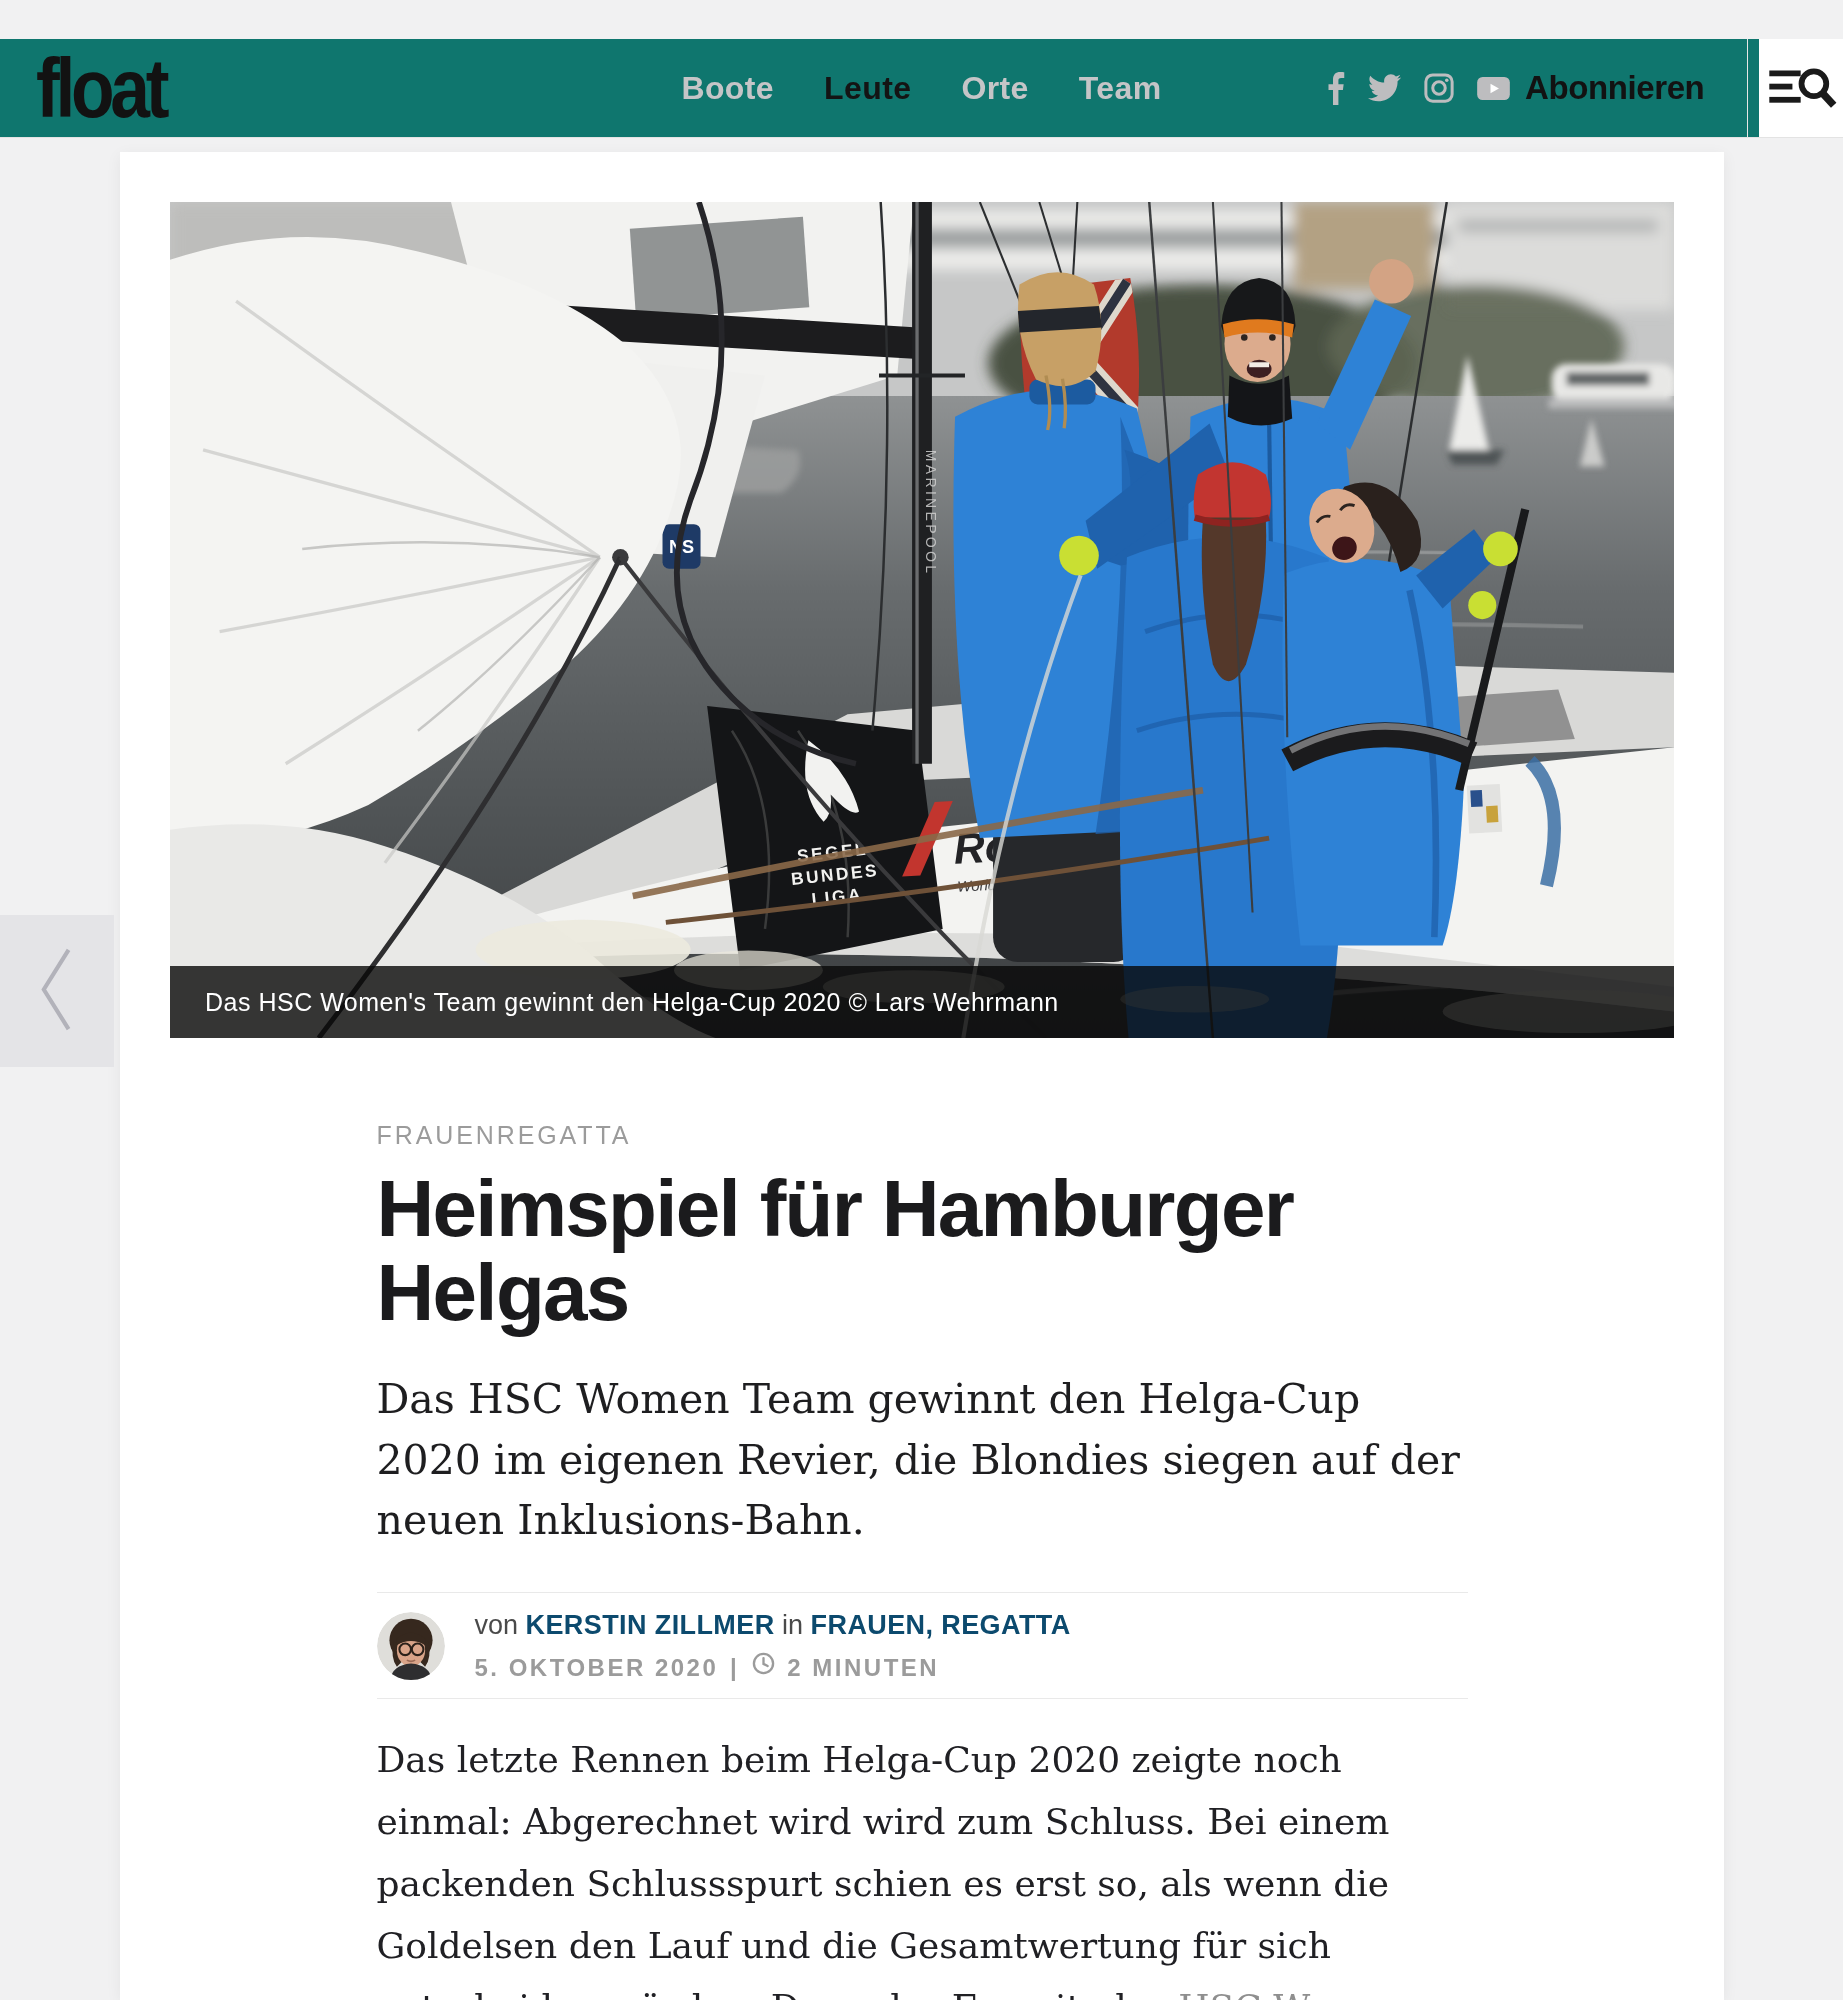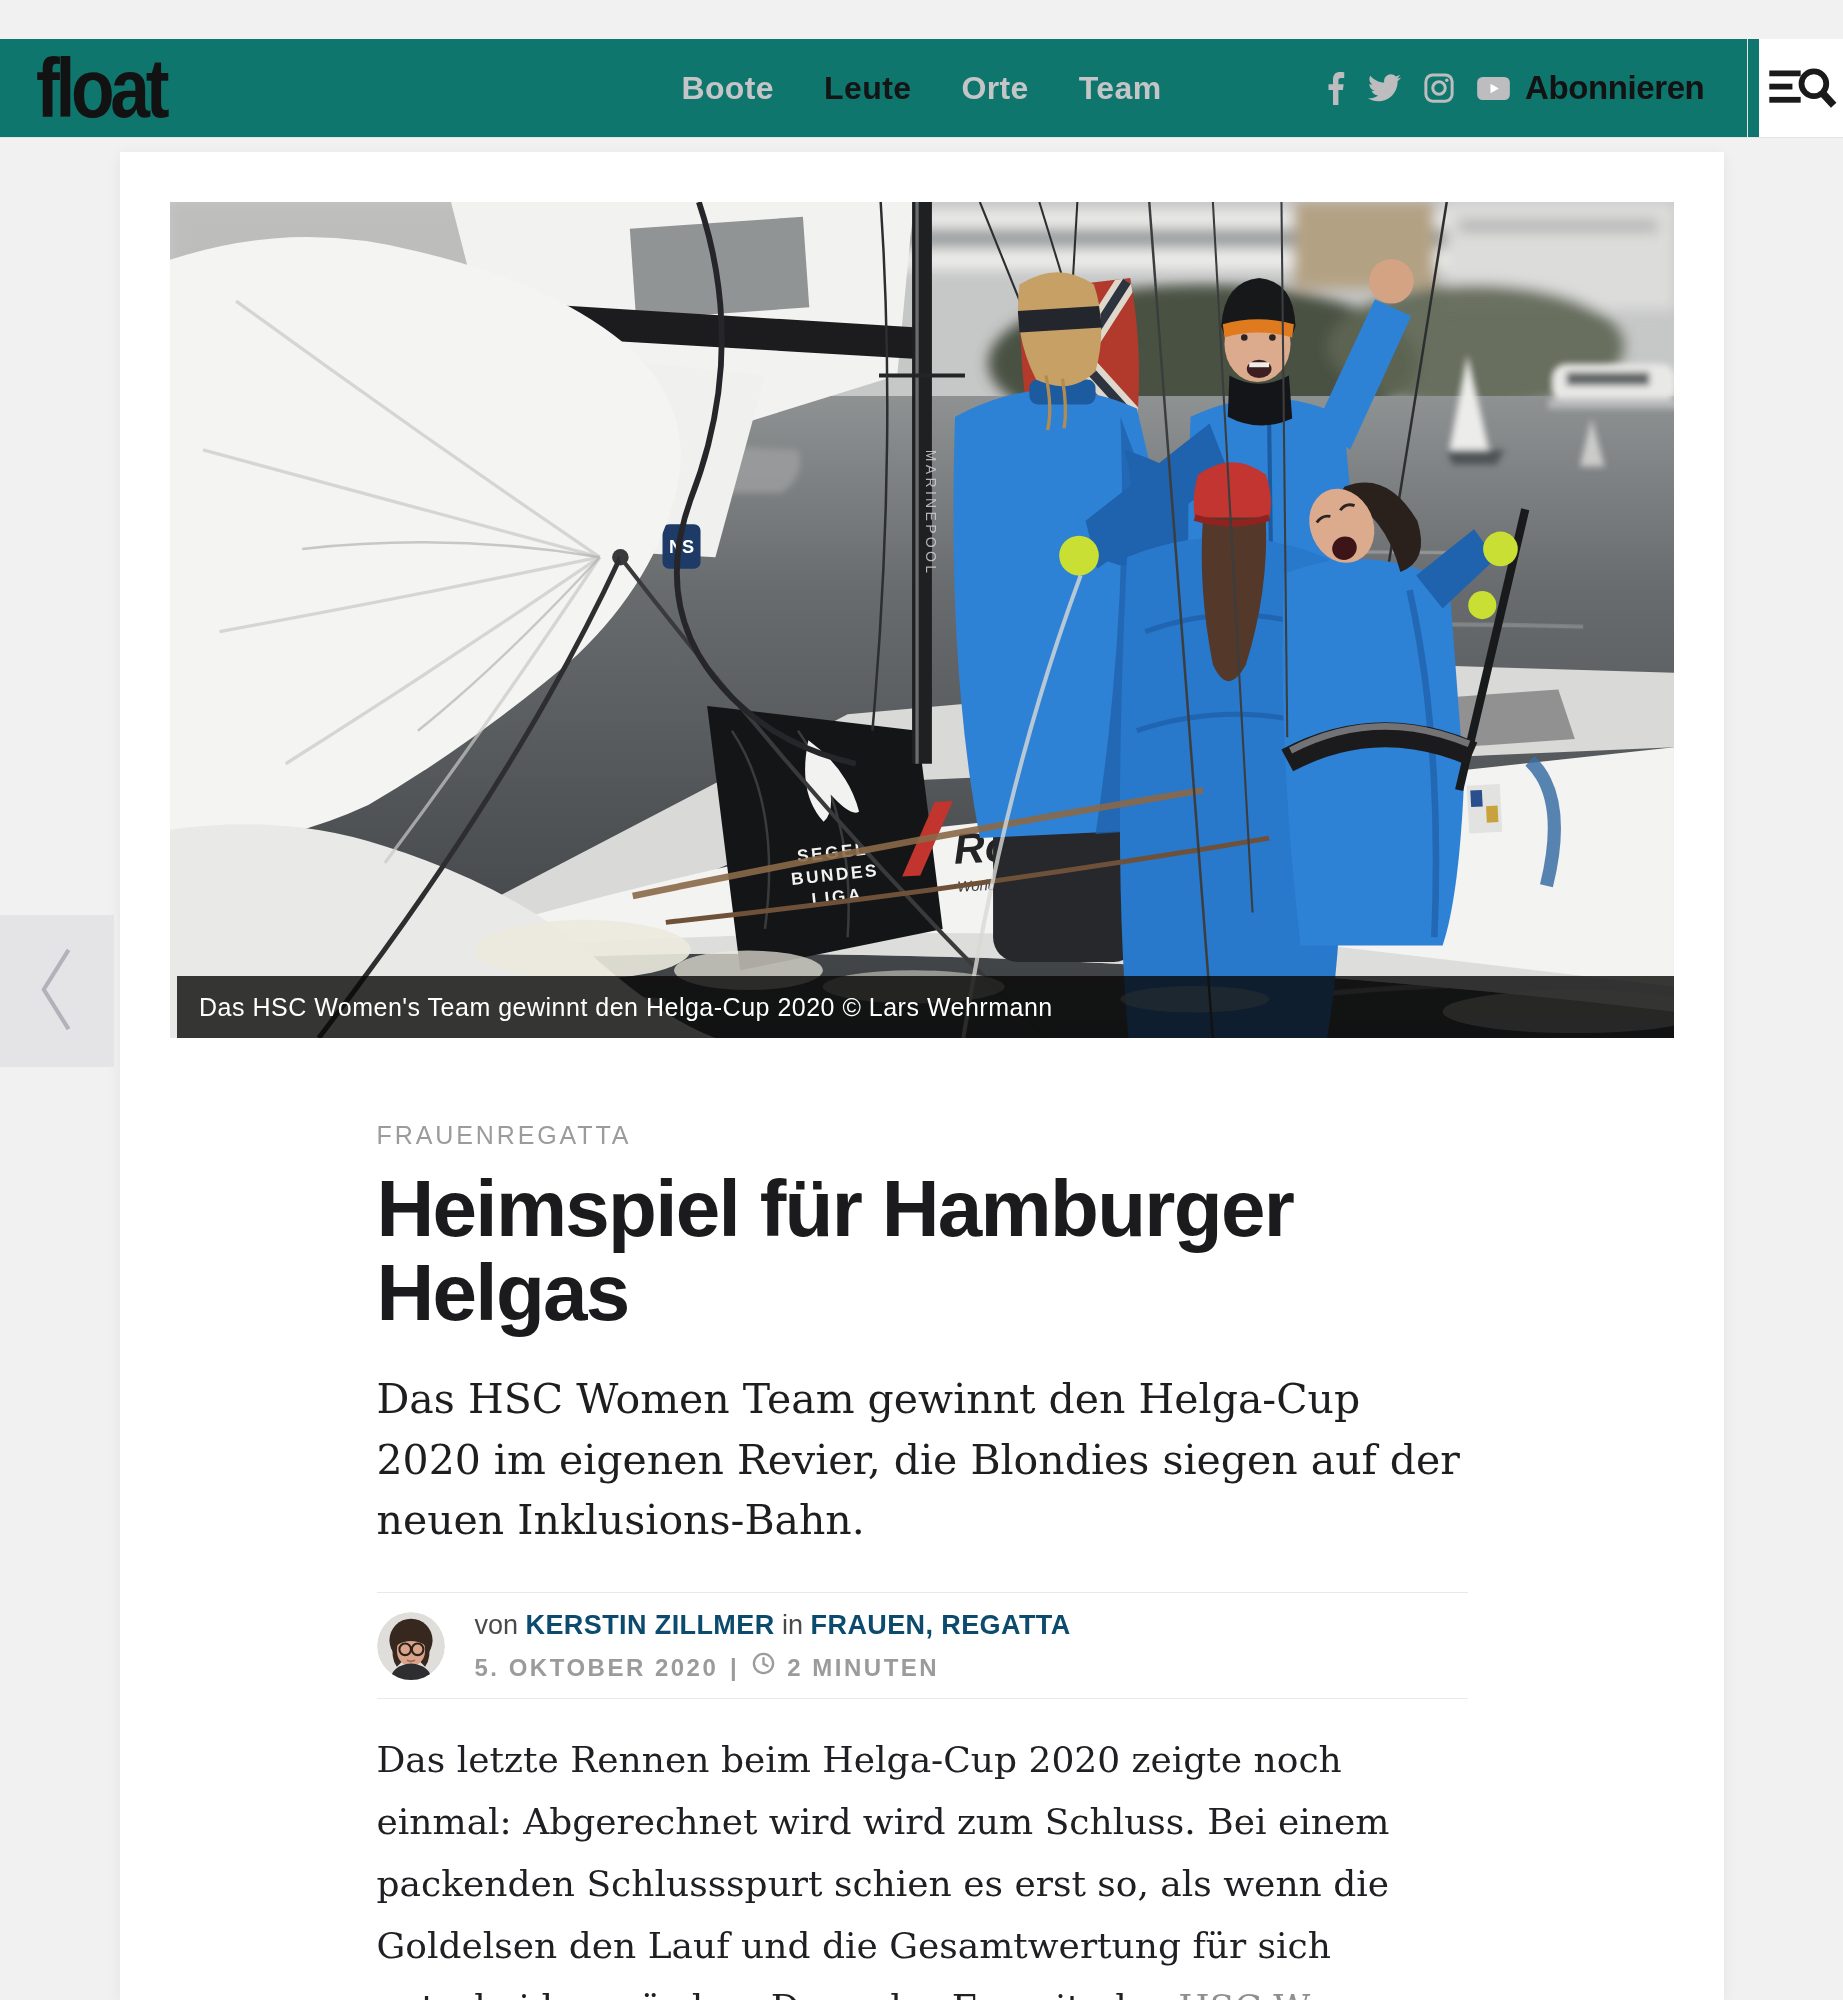--- a/index.html
+++ b/index.html
@@ -22,22 +22,22 @@
   .hdr-divider{position:absolute;left:1747px;top:0;width:0.8px;height:98px;background:#e6e6e6;}
   .menu-btn{position:absolute;left:1759px;top:0;width:84px;height:98px;display:flex;align-items:center;justify-content:center;cursor:pointer;background:#fff;border:none;}
   
   .prev{position:absolute;left:0;top:915px;width:114px;height:152px;background:#e4e4e7;
     display:flex;align-items:center;justify-content:center;cursor:pointer;border:none;z-index:5;}
   
   .card{position:absolute;left:120px;top:152px;width:1604px;height:1848px;background:#ffffff;
     box-shadow:0 2.5px 15px rgba(0,0,0,.06);z-index:4;}
   .photo{position:relative;margin:50px 50px 0;width:1504px;height:836px;overflow:hidden;background:#7c7f81;}
   .photo svg.scene{display:block;width:1504px;height:836px;}
-  .caption{position:absolute;left:0;right:0;bottom:0;height:62px;background:rgba(8,8,8,.8);
-    color:#ffffff;font-size:25px;font-weight:300;letter-spacing:0.5px;display:flex;align-items:center;padding:0 22px;margin-left:7px;}
+  .caption{position:absolute;left:0;right:0;bottom:0;height:72px;background:rgba(8,8,8,.8);
+    color:#ffffff;font-size:25px;font-weight:300;letter-spacing:0.5px;display:flex;align-items:center;padding:0 35px;}
   .col{width:1091px;margin:0 auto;}
   .category{margin-top:83px;font-size:25px;letter-spacing:2.9px;color:#9b9b9b;font-weight:500;}
   .title{margin:16.5px 0 0;font-size:80px;line-height:1.06;font-weight:900;color:#1b1b1d;letter-spacing:-1.7px;}
   .lede{margin-top:33px;font-family:"DejaVu Serif",serif;font-size:41px;line-height:1.48;color:#1e1e20;}
   .rule{border:none;border-top:1.7px solid #e9e9e9;margin:38px 0 0;}
   .byline{display:flex;align-items:center;gap:30px;padding:16.5px 0;}
   .avatar{width:68px;height:68px;border-radius:50%;overflow:hidden;flex:none;cursor:pointer;}
   .byline-text{flex:1;}
   .l1{font-size:27px;color:#4a4a4a;}
   .l1 b{font-weight:700;color:#0c4a6e;letter-spacing:0.4px;cursor:pointer;}

